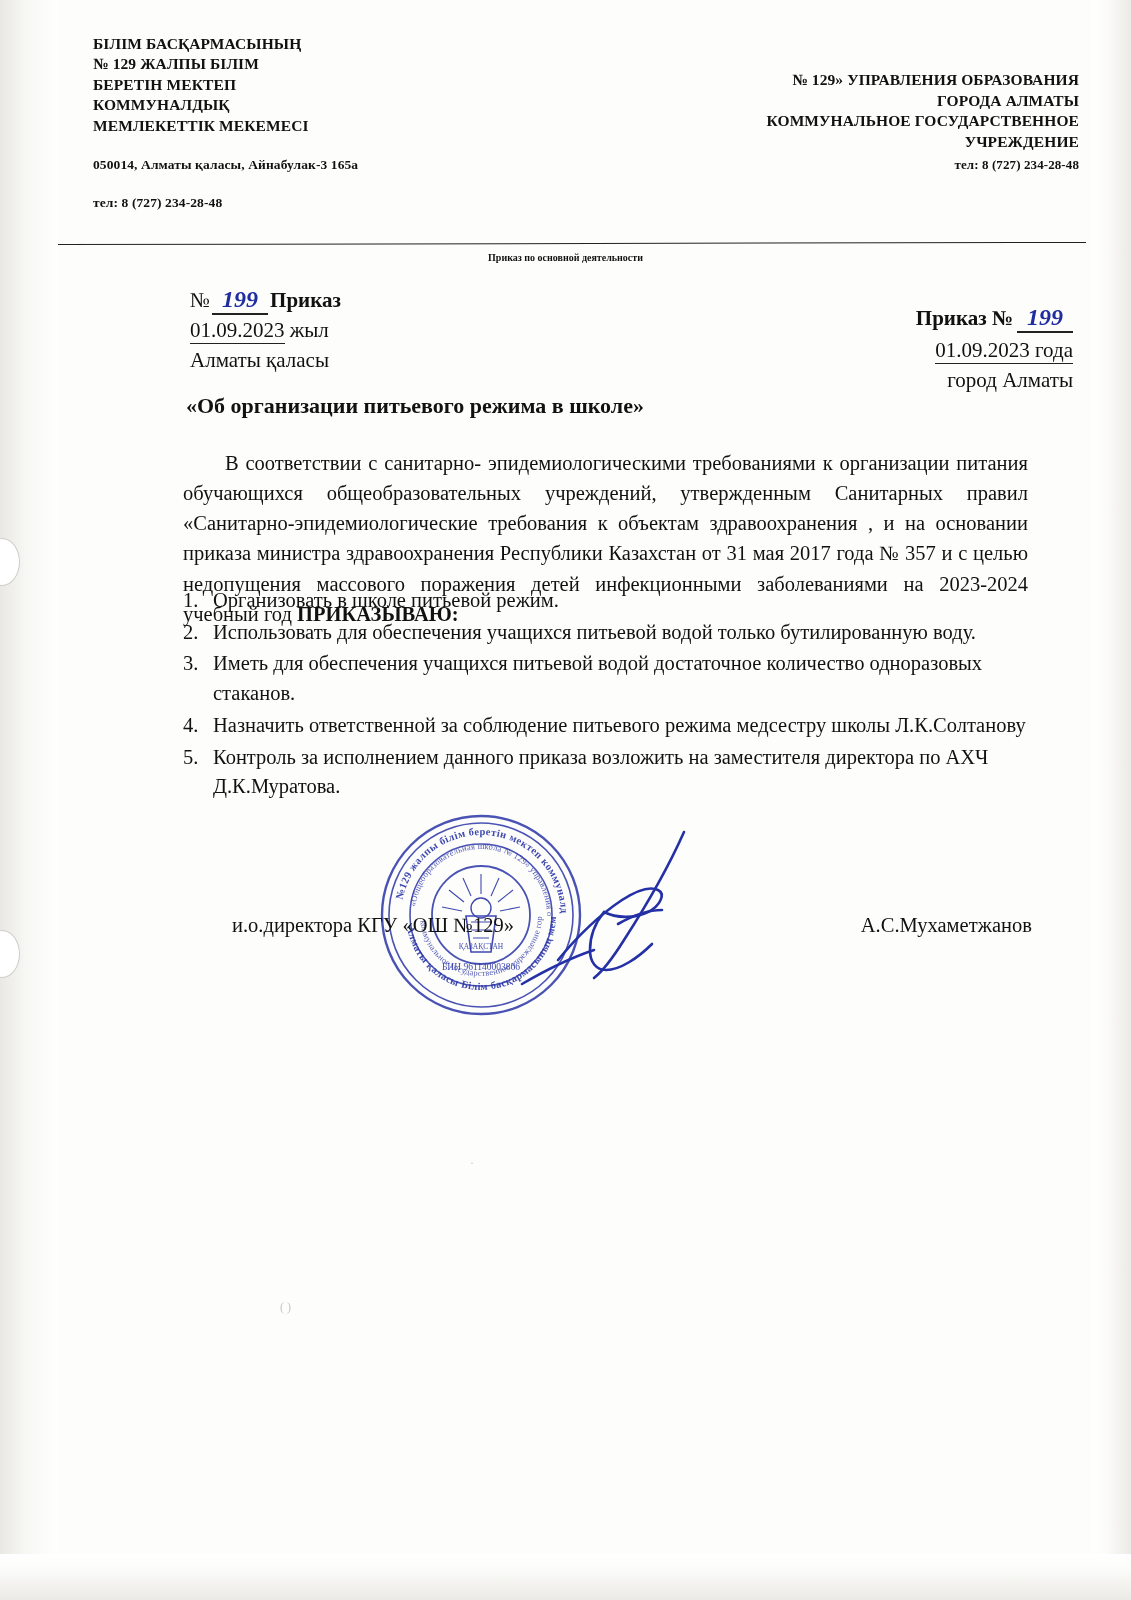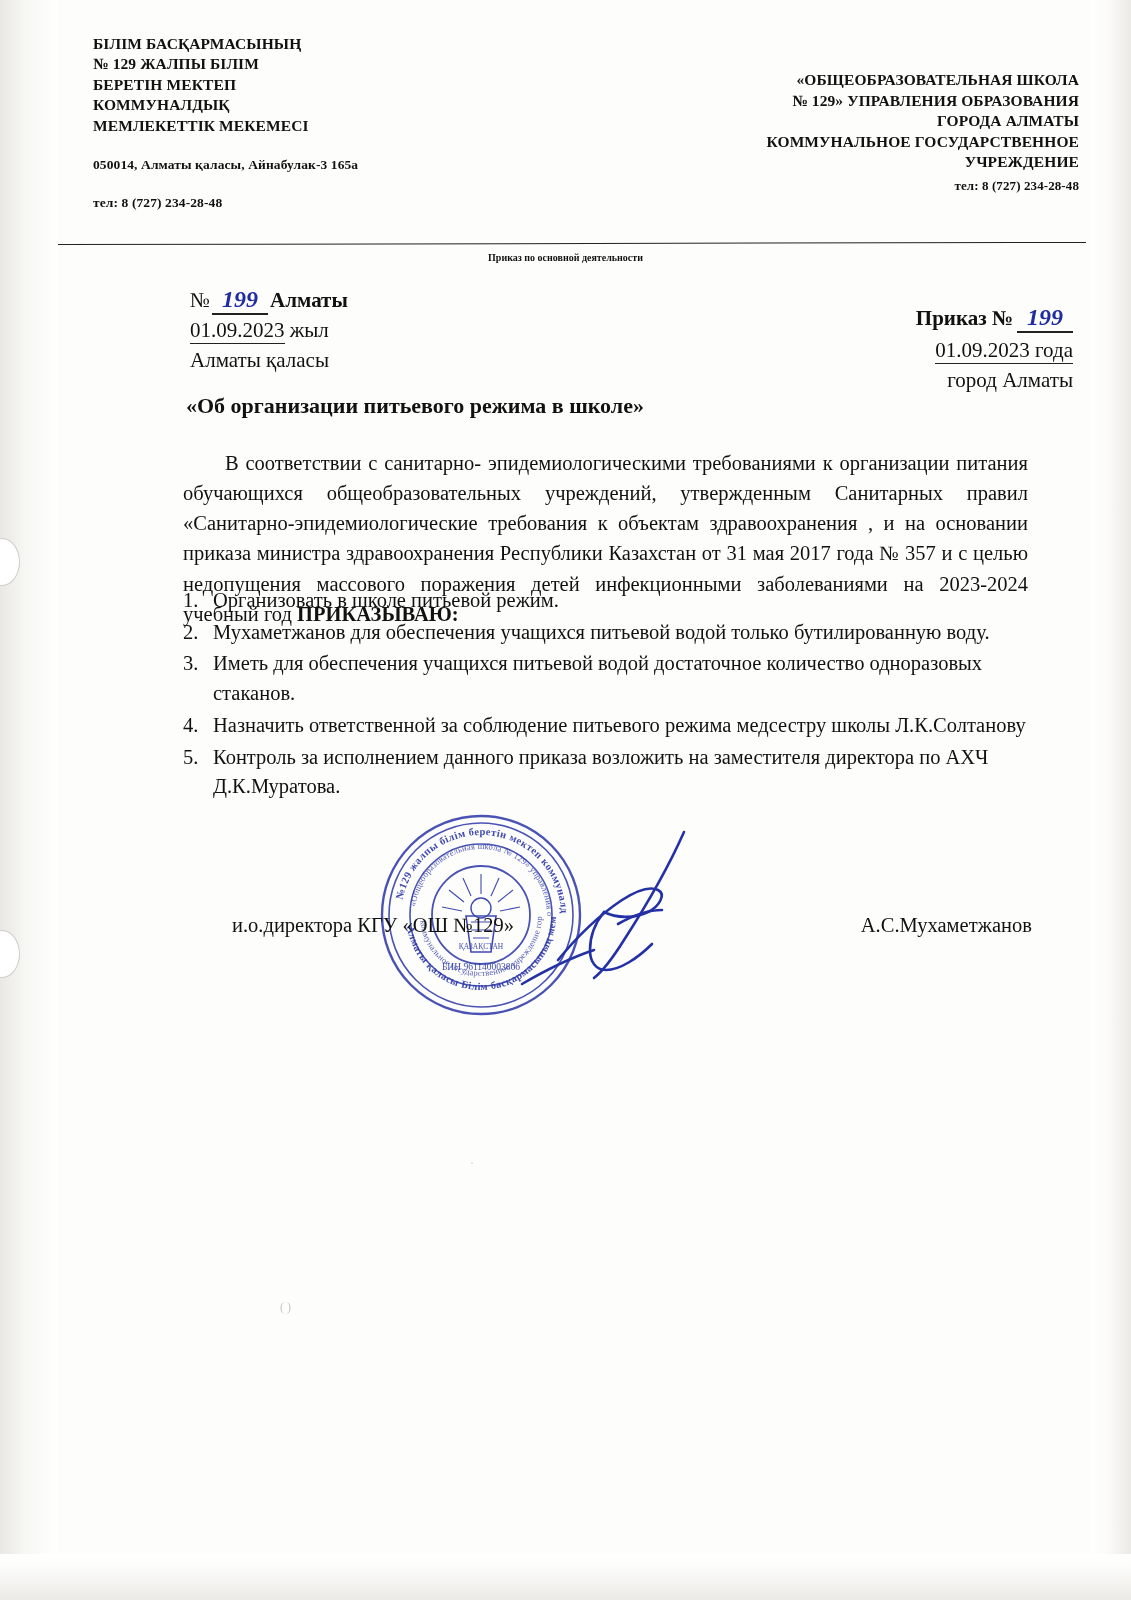--- a/index.html
+++ b/index.html
@@ -245,35 +245,34 @@
     <div>БІЛІМ БАСҚАРМАСЫНЫҢ</div>
     <div>№ 129 ЖАЛПЫ БІЛІМ</div>
     <div>БЕРЕТІН МЕКТЕП</div>
     <div>КОММУНАЛДЫҚ</div>
     <div>МЕМЛЕКЕТТІК МЕКЕМЕСІ</div>
     <div class="addr">050014, Алматы қаласы, Айнабулак-3 165а</div>
     <div class="addr">тел: 8 (727) 234-28-48</div>
   </div>
 
   <div class="hdr-right">
-    <div>«ОБЩЕОБРАЗОВАТЕЛЬНАЯ ШКОЛА</div>
     <div>№ 129»  УПРАВЛЕНИЯ ОБРАЗОВАНИЯ</div>
     <div>ГОРОДА АЛМАТЫ</div>
     <div>КОММУНАЛЬНОЕ ГОСУДАРСТВЕННОЕ</div>
     <div>УЧРЕЖДЕНИЕ</div>
     <div class="addr">тел: 8 (727) 234-28-48</div>
   </div>
 
   <div class="hdr-rule"></div>
 
   <div class="doc-kind">Приказ по основной деятельности</div>
 
   <div class="order-left">
     <div class="l1">
-      <span>№</span><span class="num-ink">199</span><span class="buirik">Алматы</span>
+      <span>№</span><span class="num-ink">199</span><span class="buirik">Приказ</span>
     </div>
     <div>
       <span class="date">01.09.2023</span>
       <span>жыл</span>
     </div>
     <div>Алматы қаласы</div>
   </div>
 
   <div class="order-right">
     <div class="l1">
@@ -289,21 +288,21 @@
     <p class="indent"><span>В соответствии с санитарно- эпидемиологическими требованиями к организации питания обучающихся общеобразовательных учреждений, утвержденным Санитарных правил «Санитарно-эпидемиологические требования к объектам здравоохранения , и на основании приказа министра здравоохранения Республики Казахстан от 31 мая 2017 года № 357 и с целью недопущения массового поражения детей инфекционными заболеваниями на 2023-2024 учебный год </span><span class="bold">ПРИКАЗЫВАЮ:</span></p>
   </div>
 
   <div class="list">
     <div class="li">
       <div class="n">1.</div>
       <div class="t">Организовать в школе питьевой режим.</div>
     </div>
     <div class="li">
       <div class="n">2.</div>
-      <div class="t">Мухаметжанов для обеспечения учащихся питьевой водой только бутилированную воду.</div>
+      <div class="t">Использовать для обеспечения учащихся питьевой водой только бутилированную воду.</div>
     </div>
     <div class="li">
       <div class="n">3.</div>
       <div class="t">Иметь для обеспечения учащихся питьевой водой достаточное количество одноразовых стаканов.</div>
     </div>
     <div class="li">
       <div class="n">4.</div>
       <div class="t">Назначить ответственной за соблюдение питьевого режима медсестру школы Л.К.Солтанову</div>
     </div>
     <div class="li">

